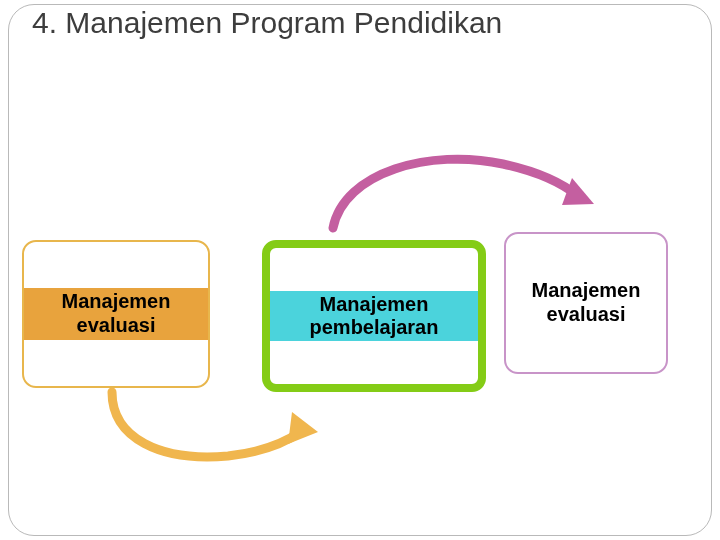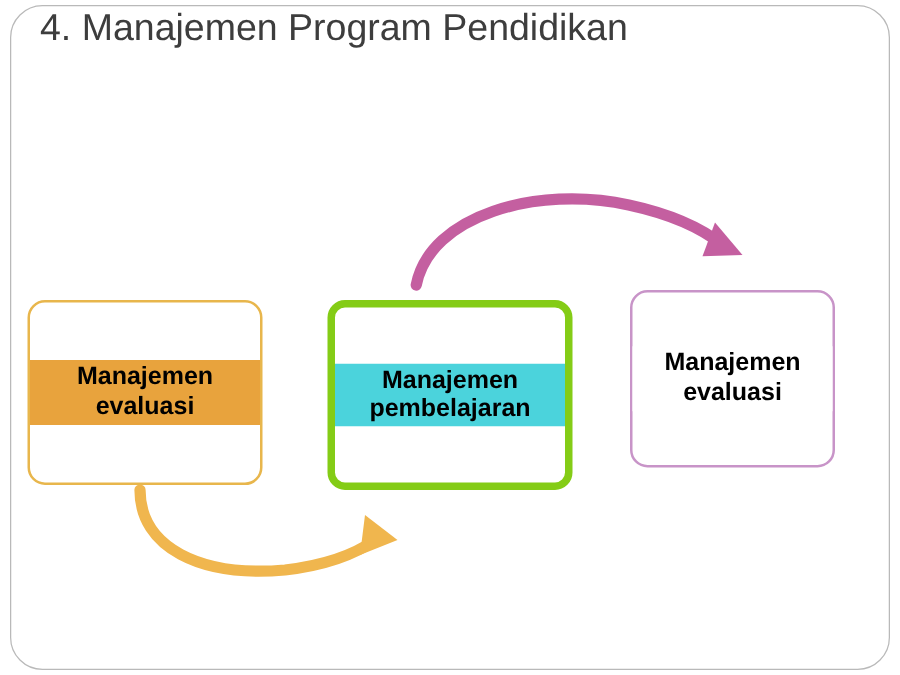--- a/index.html
+++ b/index.html
@@ -65,23 +65,23 @@
   }
   #node-kurikulum .label {
     background: #e8a33d;
     padding: 2px 6px;
     font-size: 20px;
     line-height: 1.18;
   }
   #node-pembelajaran {
     left: 262px;
     top: 240px;
-    width: 196px;
+    width: 224px;
     height: 152px;
-    border: 6px solid #84cc16;
+    border: 8px solid #84cc16;
   }
   #node-pembelajaran .label {
     background: #4bd3dc;
     padding: 2px 6px;
     font-size: 20px;
     line-height: 1.16;
   }
   #node-evaluasi {
     left: 504px;
     top: 232px;

